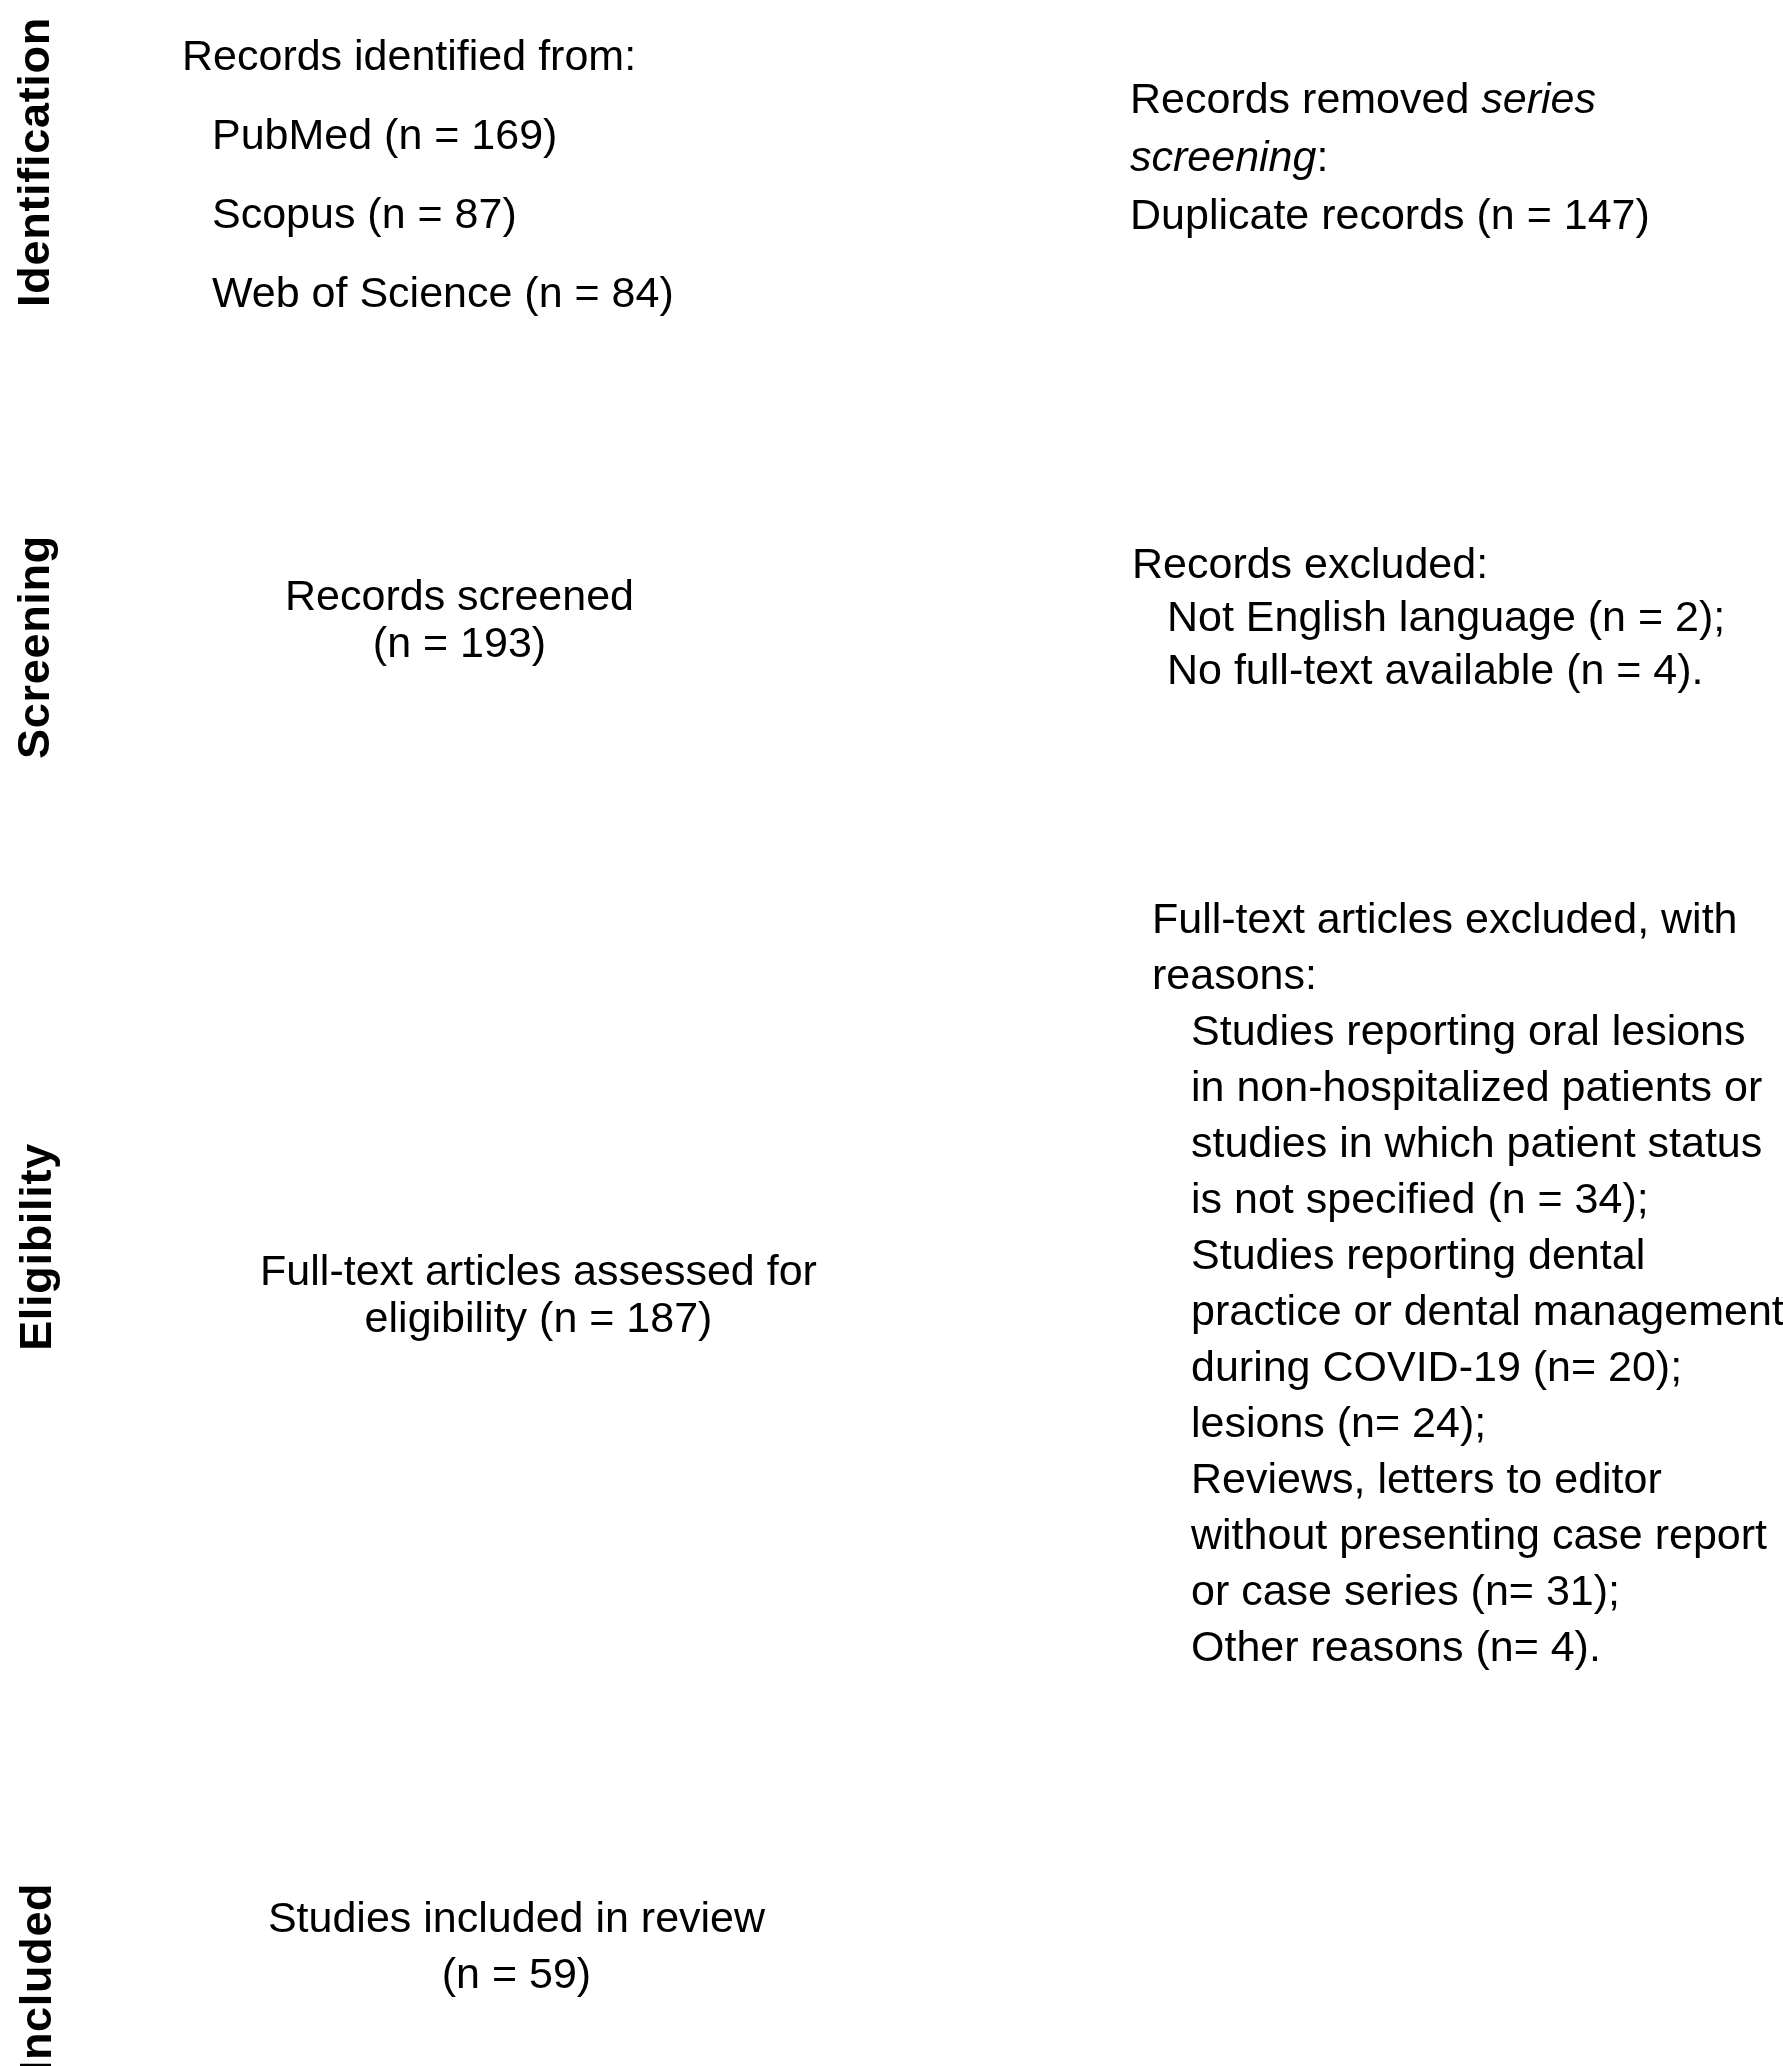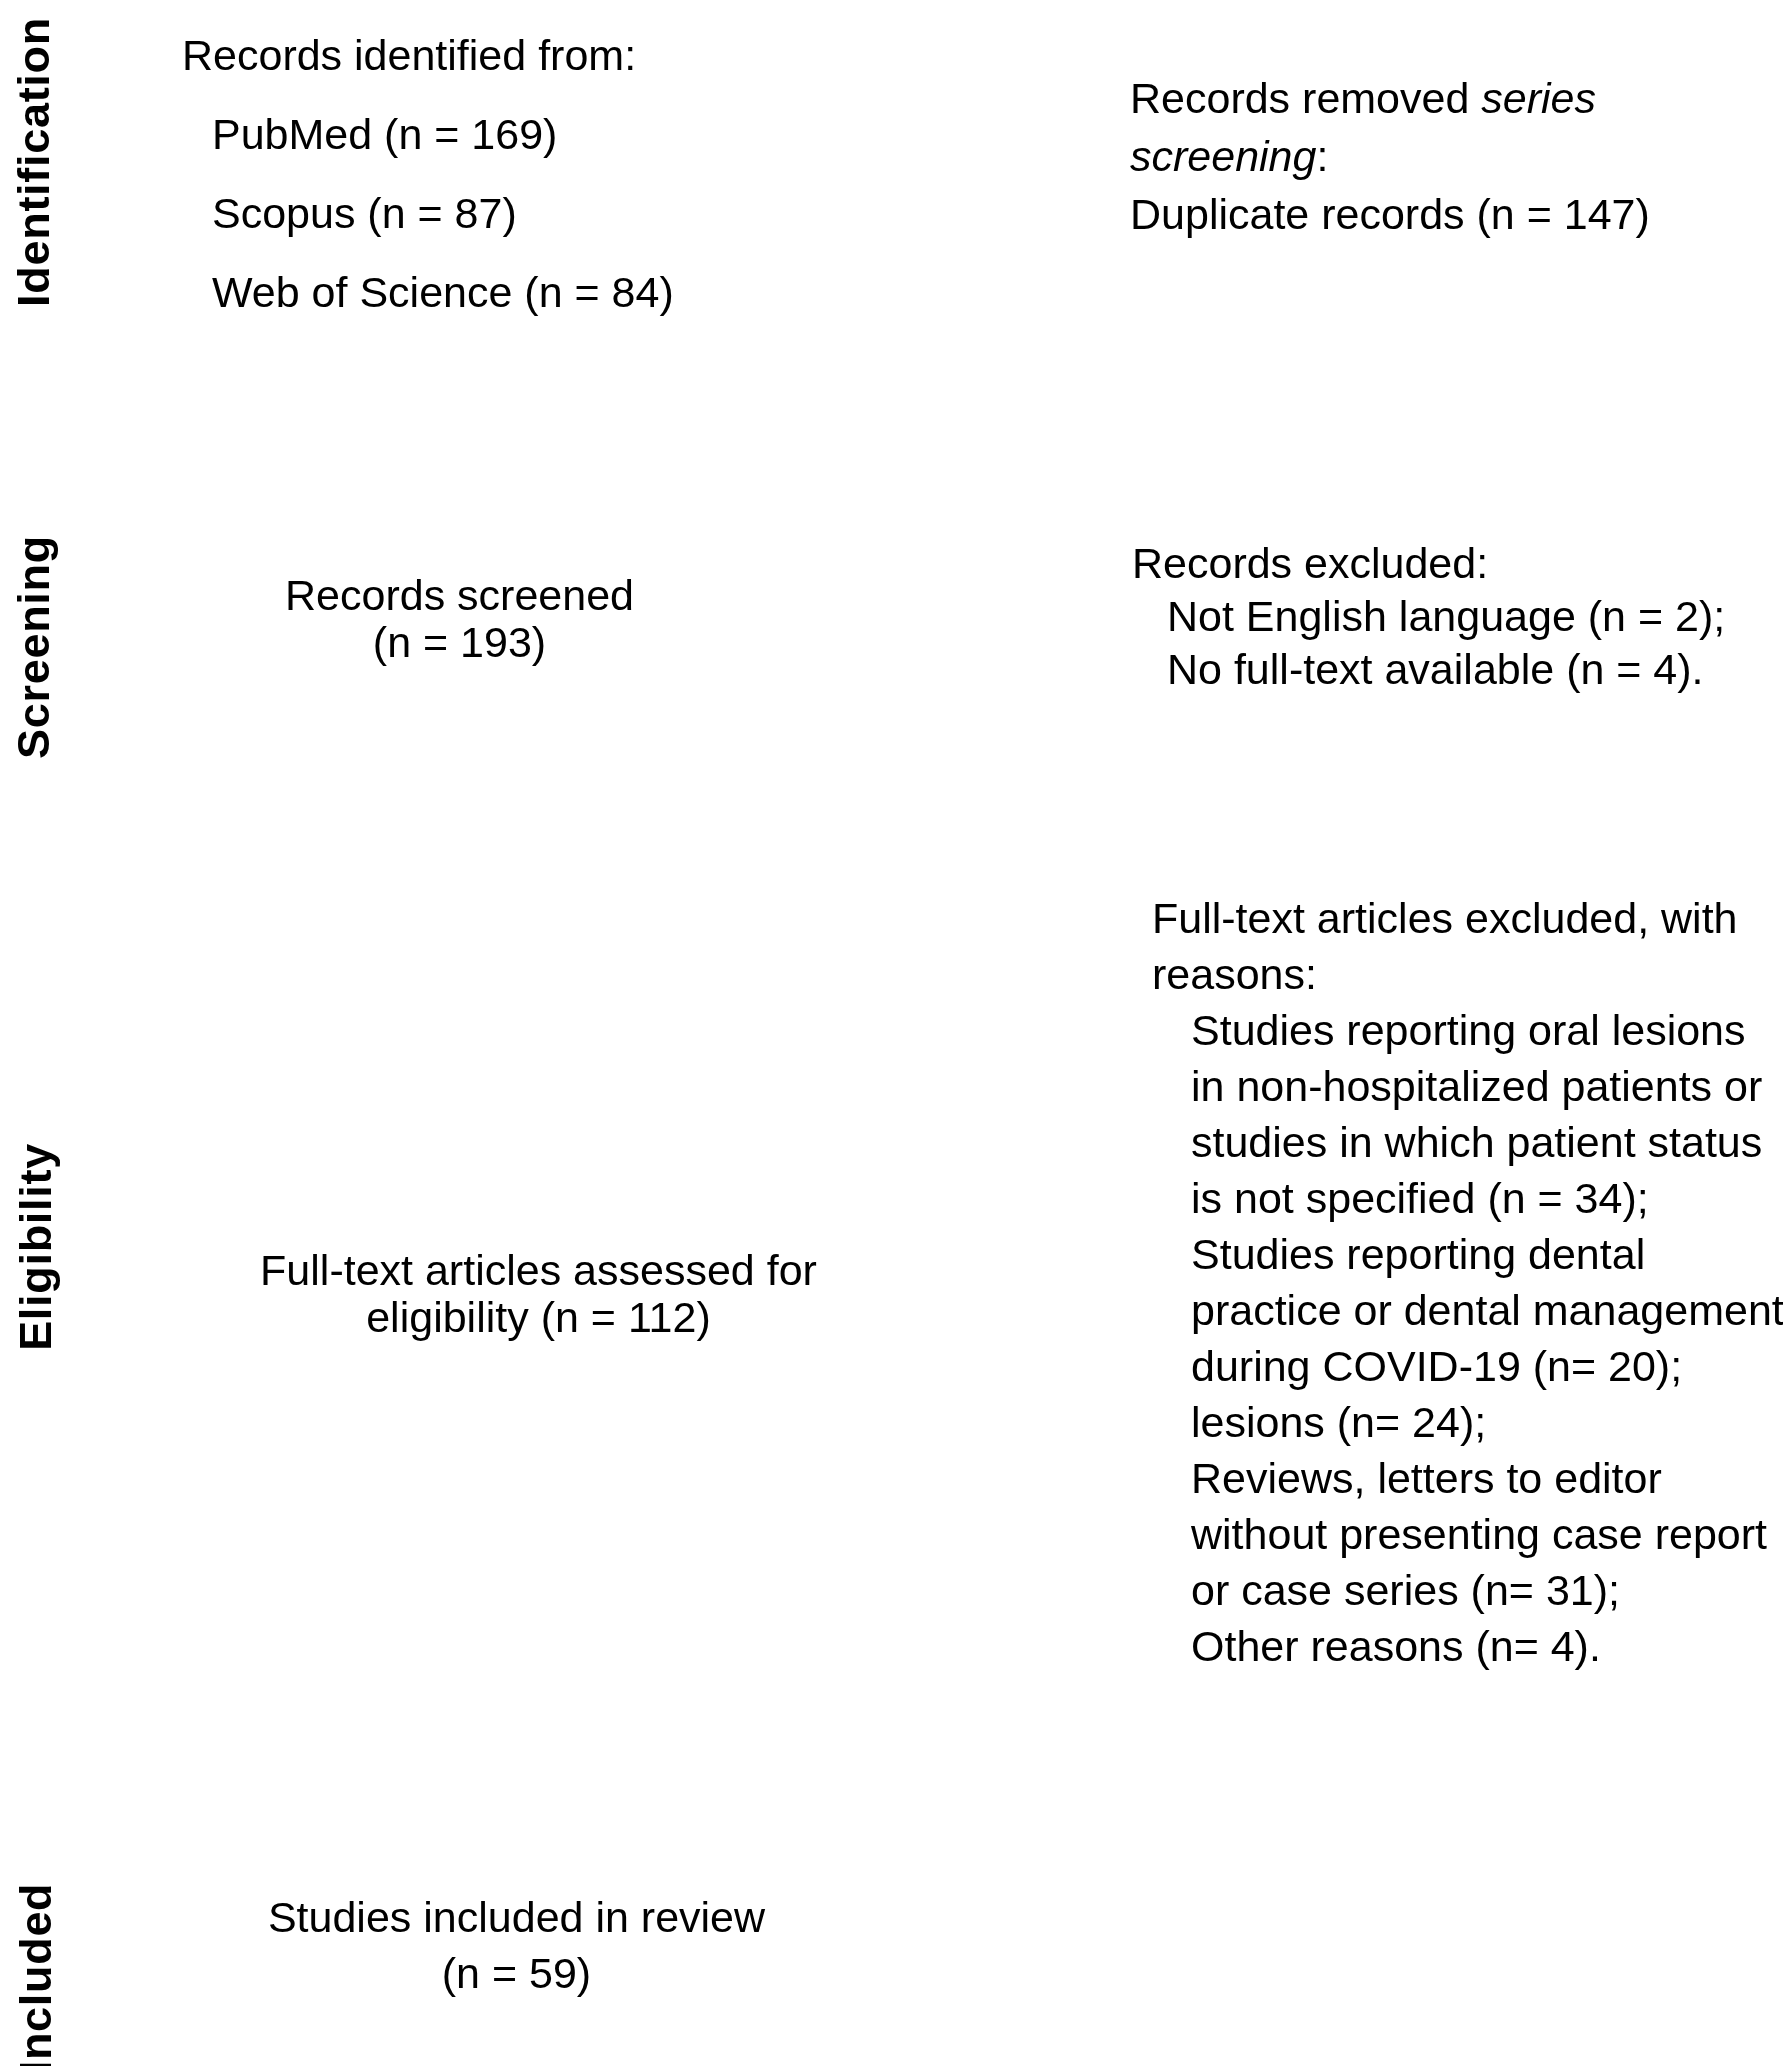--- a/index.html
+++ b/index.html
@@ -66,21 +66,21 @@
 </div>
 
 <div class="textblock" id="box-records-excluded">
   <div class="line">Records excluded:</div>
   <div class="line indent">Not English language (n = 2);</div>
   <div class="line indent">No full-text available (n = 4).</div>
 </div>
 
 <div class="textblock centered" id="box-assessed">
   <div class="line">Full-text articles assessed for</div>
-  <div class="line">eligibility (n = 112)</div>
+  <div class="line">eligibility (n = 187)</div>
 </div>
 
 <div class="textblock" id="box-ft-excluded">
   <div class="line">Full-text articles excluded, with</div>
   <div class="line">reasons:</div>
   <div class="line indent">Studies reporting oral lesions</div>
   <div class="line indent">in non-hospitalized patients or</div>
   <div class="line indent">studies in which patient status</div>
   <div class="line indent">is not specified (n = 34);</div>
   <div class="line indent">Studies reporting dental</div>

